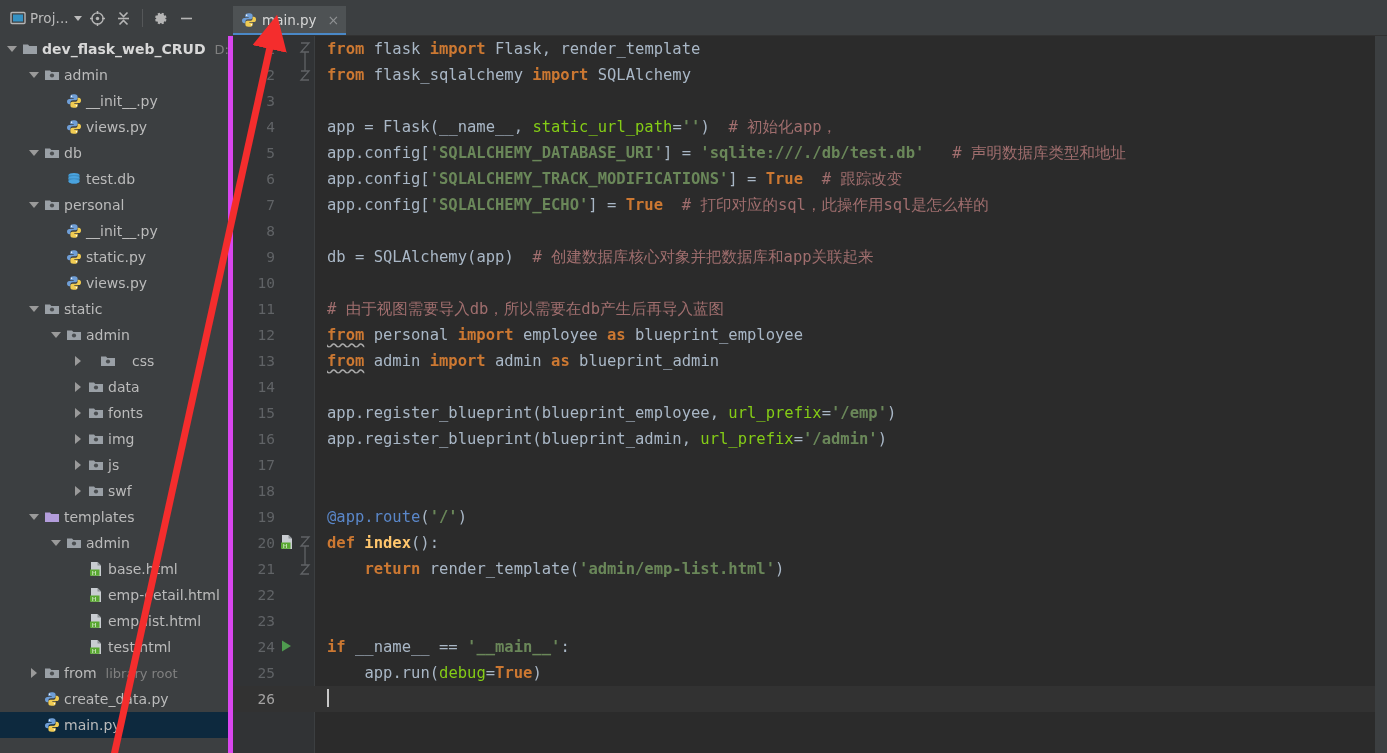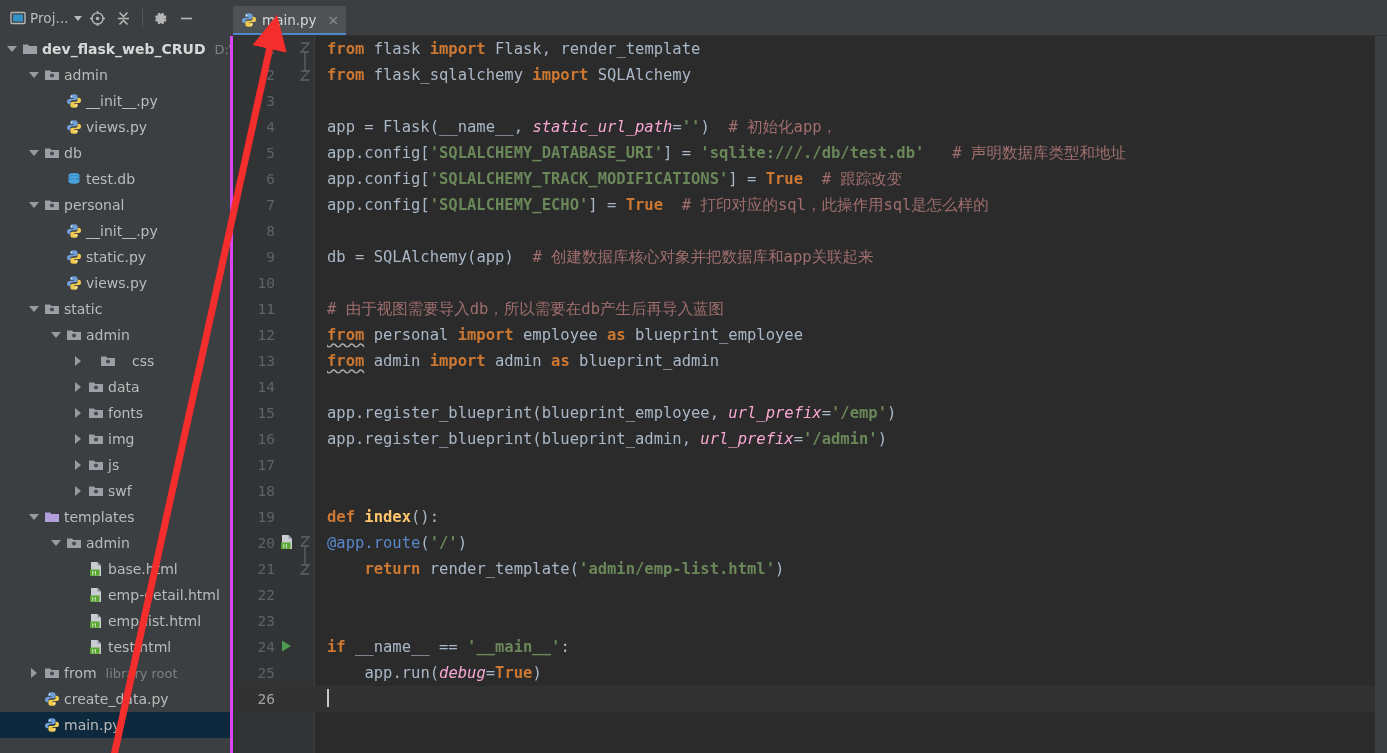--- a/index.html
+++ b/index.html
@@ -39,21 +39,21 @@
     font-family: "DejaVu Sans", sans-serif;
   }
   .tabs-underline { position: absolute; left: 0; right: 0; bottom: 0; height: 1px; background: #323232; }
 
   
   .main { flex: 1; display: flex; min-height: 0; }
 
   
   .project-pane {
     width: 233px; flex: 0 0 233px; background: #3c3f41; overflow: hidden;
-    position: relative; border-right: 3px solid #d946ef; text-align: right;
+    position: relative; border-right: 5px solid #d946ef; text-align: right;
   }
   .tree { padding-top: 0px; }
   .row {
     height: 26px; display: flex; align-items: center; gap: 4px;
     white-space: nowrap; cursor: default; padding-right: 4px; overflow: hidden;
   }
   .row.selected { background: #0d293e; }
   .row .label { color: #bbbbbb; font-size: 14px; }
   .row.root .label { color: #d8d8d8; font-weight: bold; }
   .row .suffix { color: #808080; font-size: 13px; margin-left: 5px; }
@@ -94,21 +94,21 @@
   .cline { height: 26px; white-space: pre; }
   .cline.current { background: #323232; margin-left: -12px; padding-left: 12px; }
   .caret { display:inline-block; width:2px; height:18px; background:#c8c8c8; vertical-align:-3px; }
 
   
   .t-kw   { color: #cc7832; font-weight: bold; }
   .t-def  { color: #ffc66d; font-weight: bold; }
   .t-plain{ color: #a9b7c6; }
   .t-str  { color: #6a8759; font-weight: bold; }
   .t-cmt-red { color: #a06e6e; }
-  .t-param{ color: #f9a8d4; font-style: italic; }
+  .t-param{ color: #84cc16; }
   .t-dec-blue { color: #5a87c9; }
   .squiggle {
     text-decoration: underline;
     text-decoration-style: wavy;
     text-decoration-color: #a9a9a9;
     text-underline-offset: 2px;
   }
 
   
   .right-strip { position: absolute; top: 0; right: 0; bottom: 0; width: 12px; background: #3c3f41; }
@@ -554,22 +554,22 @@
           <div class="cline"><span class="t-plain">db</span><span class="t-plain"> </span><span class="t-plain">=</span><span class="t-plain"> </span><span class="t-plain">SQLAlchemy</span><span class="t-plain">(</span><span class="t-plain">app</span><span class="t-plain">)</span><span class="t-plain"> </span><span class="t-plain"> </span><span class="t-cmt-red"># 创建数据库核心对象并把数据库和app关联起来</span></div>
           <div class="cline"></div>
           <div class="cline"><span class="t-cmt-red"># 由于视图需要导入db，所以需要在db产生后再导入蓝图</span></div>
           <div class="cline"><span class="t-kw squiggle">from</span><span class="t-plain"> </span><span class="t-plain">personal</span><span class="t-plain"> </span><span class="t-kw">import</span><span class="t-plain"> </span><span class="t-plain">employee</span><span class="t-plain"> </span><span class="t-kw">as</span><span class="t-plain"> </span><span class="t-plain">blueprint_employee</span></div>
           <div class="cline"><span class="t-kw squiggle">from</span><span class="t-plain"> </span><span class="t-plain">admin</span><span class="t-plain"> </span><span class="t-kw">import</span><span class="t-plain"> </span><span class="t-plain">admin</span><span class="t-plain"> </span><span class="t-kw">as</span><span class="t-plain"> </span><span class="t-plain">blueprint_admin</span></div>
           <div class="cline"></div>
           <div class="cline"><span class="t-plain">app</span><span class="t-plain">.</span><span class="t-plain">register_blueprint</span><span class="t-plain">(</span><span class="t-plain">blueprint_employee</span><span class="t-plain">,</span><span class="t-plain"> </span><span class="t-param">url_prefix</span><span class="t-plain">=</span><span class="t-str">'/emp'</span><span class="t-plain">)</span></div>
           <div class="cline"><span class="t-plain">app</span><span class="t-plain">.</span><span class="t-plain">register_blueprint</span><span class="t-plain">(</span><span class="t-plain">blueprint_admin</span><span class="t-plain">,</span><span class="t-plain"> </span><span class="t-param">url_prefix</span><span class="t-plain">=</span><span class="t-str">'/admin'</span><span class="t-plain">)</span></div>
           <div class="cline"></div>
           <div class="cline"></div>
+          <div class="cline"><span class="t-dec-blue">@app.route</span><span class="t-plain">(</span><span class="t-str">'/'</span><span class="t-plain">)</span></div>
           <div class="cline"><span class="t-kw">def</span><span class="t-plain"> </span><span class="t-def">index</span><span class="t-plain">(</span><span class="t-plain">)</span><span class="t-plain">:</span></div>
-          <div class="cline"><span class="t-dec-blue">@app.route</span><span class="t-plain">(</span><span class="t-str">'/'</span><span class="t-plain">)</span></div>
           <div class="cline"><span class="t-plain"> </span><span class="t-plain"> </span><span class="t-plain"> </span><span class="t-plain"> </span><span class="t-kw">return</span><span class="t-plain"> </span><span class="t-plain">render_template</span><span class="t-plain">(</span><span class="t-str">'admin/emp-list.html'</span><span class="t-plain">)</span></div>
           <div class="cline"></div>
           <div class="cline"></div>
           <div class="cline"><span class="t-kw">if</span><span class="t-plain"> </span><span class="t-plain">__name__</span><span class="t-plain"> </span><span class="t-plain">=</span><span class="t-plain">=</span><span class="t-plain"> </span><span class="t-str">'__main__'</span><span class="t-plain">:</span></div>
           <div class="cline"><span class="t-plain"> </span><span class="t-plain"> </span><span class="t-plain"> </span><span class="t-plain"> </span><span class="t-plain">app</span><span class="t-plain">.</span><span class="t-plain">run</span><span class="t-plain">(</span><span class="t-param">debug</span><span class="t-plain">=</span><span class="t-kw">True</span><span class="t-plain">)</span></div>
           <div class="cline current"><span class="caret"></span></div>
         </div>
       <div class="right-strip"></div>
     </div>
   </div>

